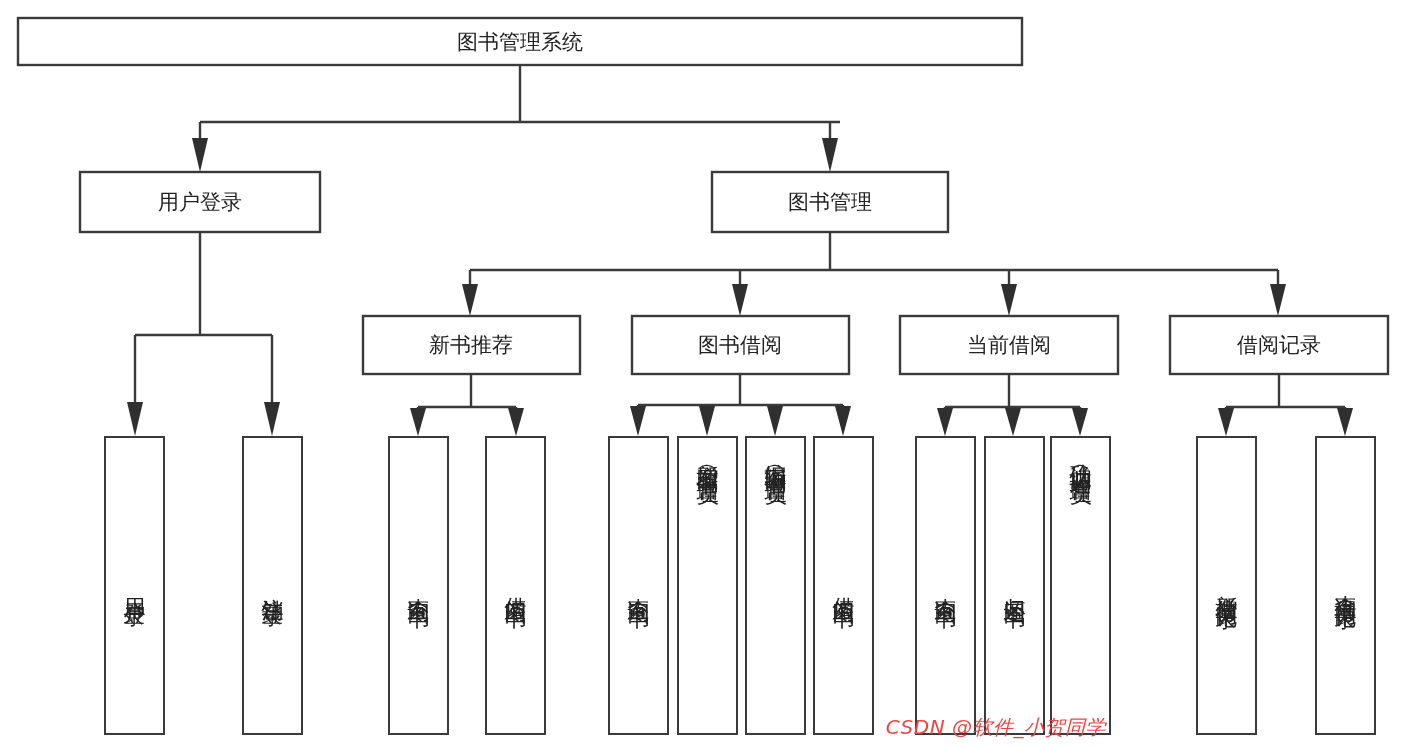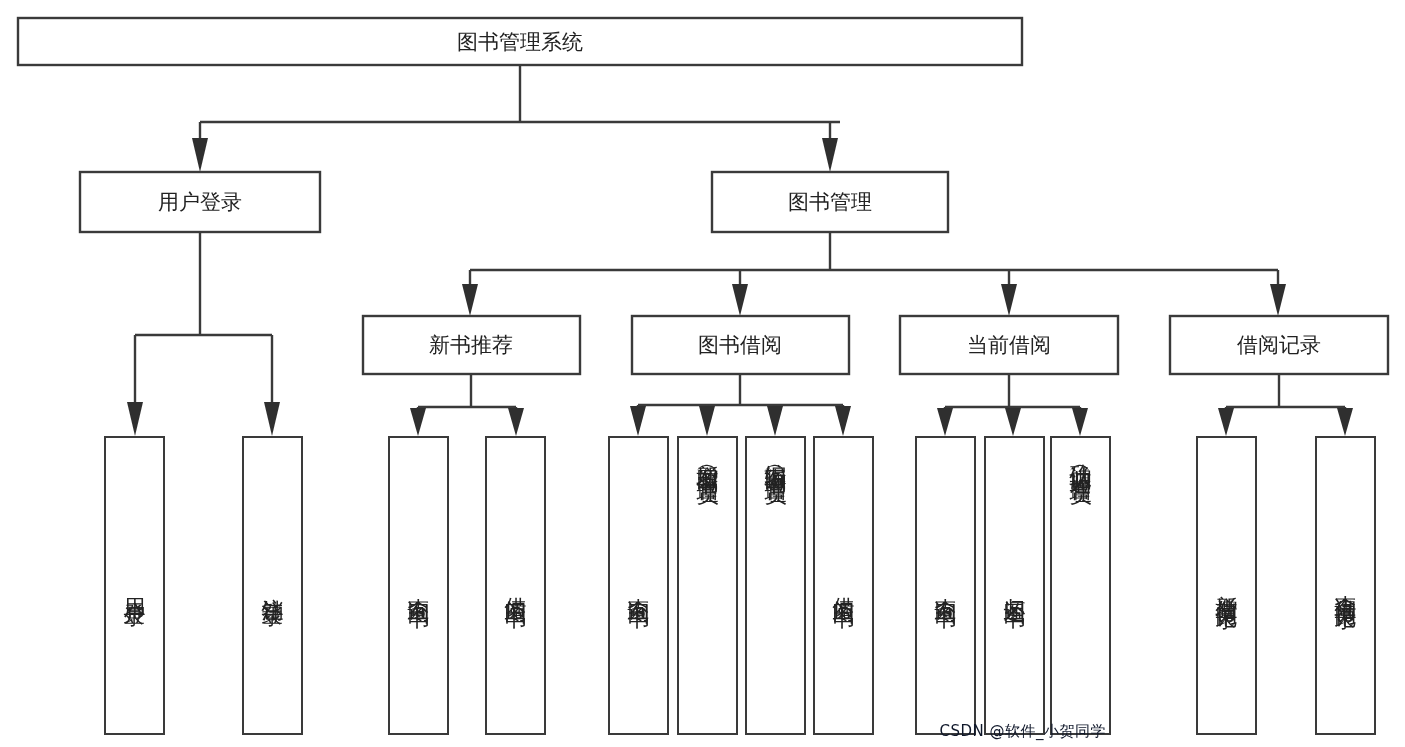--- a/index.html
+++ b/index.html
@@ -47,25 +47,26 @@
     font-family: "DejaVu Sans", "Liberation Sans", sans-serif;
     font-size: 21px;
     text-anchor: middle;
     dominant-baseline: middle;
   }
   .watermark {
     position: absolute;
     right: 8px;
     bottom: 6px;
     font-family: "DejaVu Sans", "Liberation Sans", sans-serif;
-    font-size: 15px;
-    color: #0f172a;
+    font-size: 20px;
+    color: #ef4444;
     letter-spacing: 0.5px;
     white-space: nowrap;
     user-select: none;
+    font-style: italic;
   }
   .vleaf {
     position: absolute;
     box-sizing: border-box;
     background: #ffffff;
     border: 2.4px solid #3a3a3a;
     display: flex;
     align-items: flex-start;
     justify-content: center;
     overflow: hidden;

